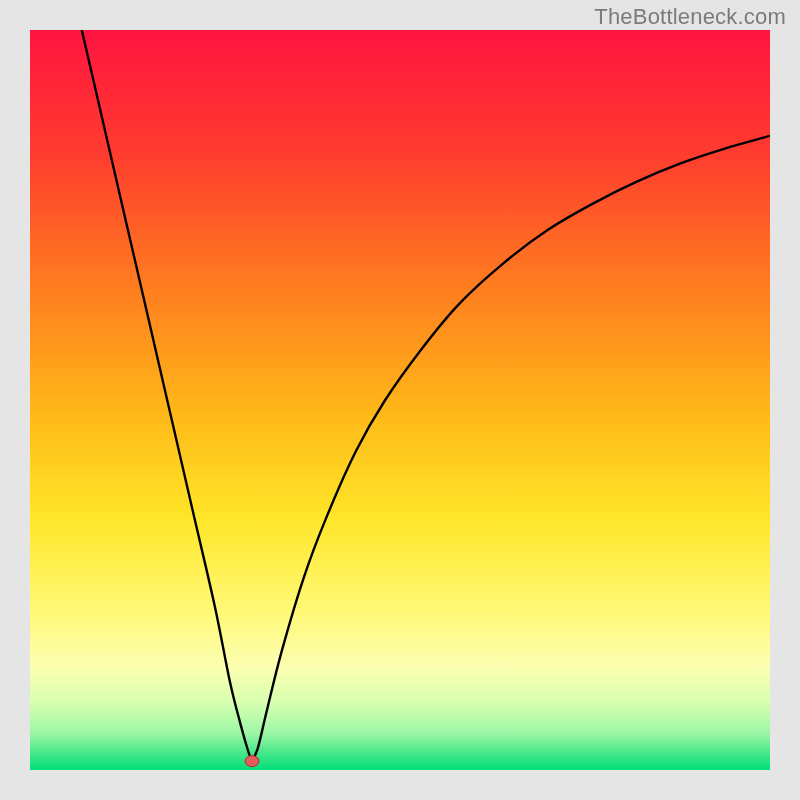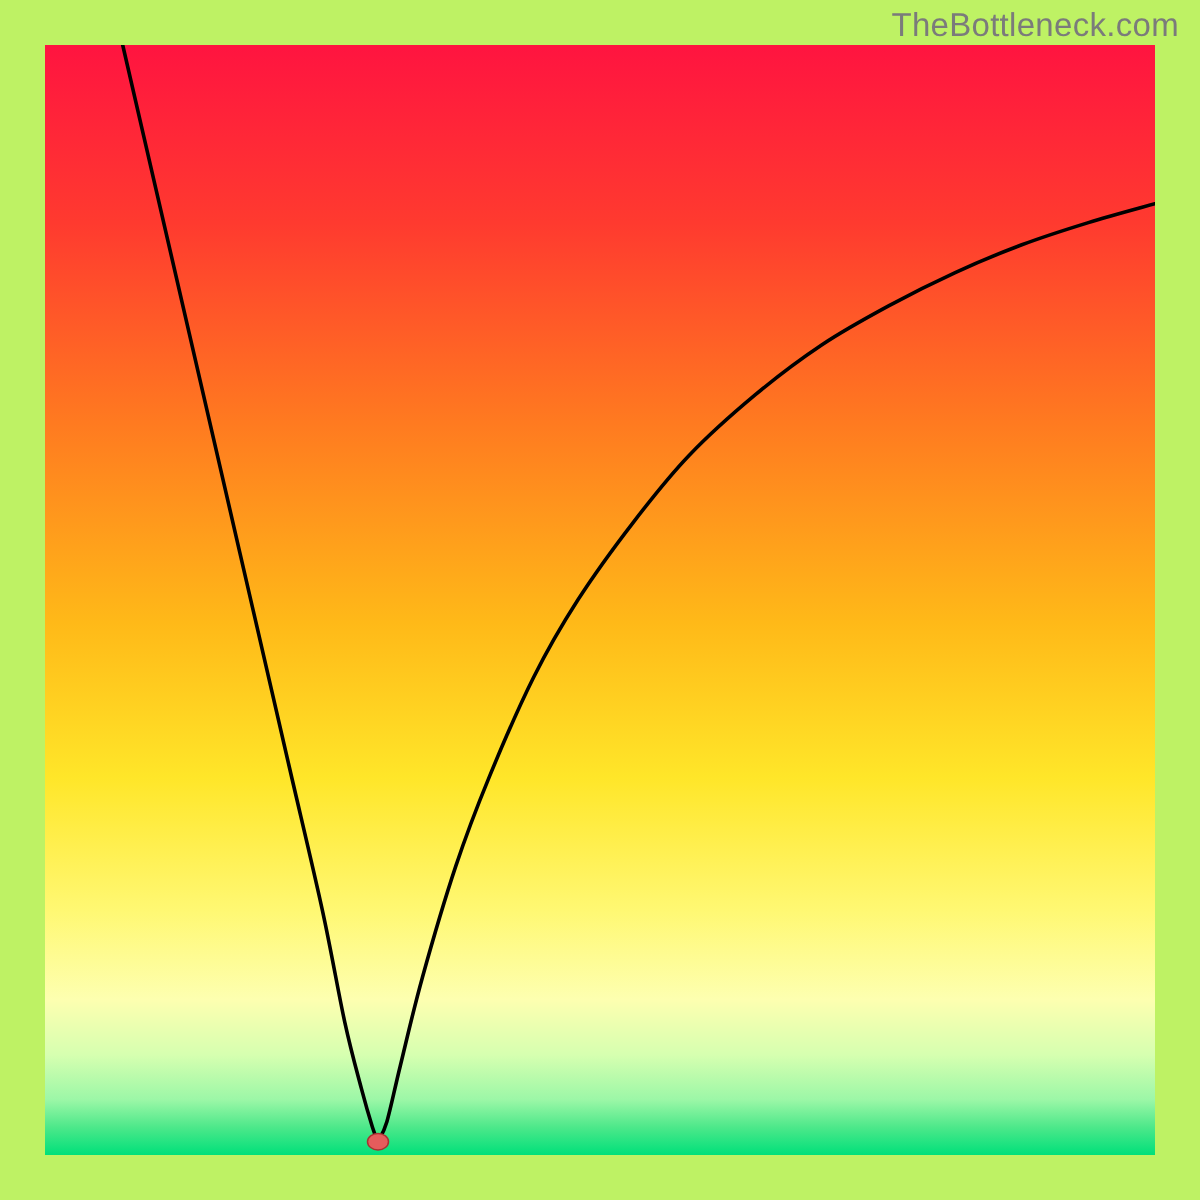--- a/index.html
+++ b/index.html
@@ -8,21 +8,21 @@
     width: 800px;
     height: 800px;
     background: #000;
     overflow: hidden;
     font-family: Arial, Helvetica, sans-serif;
   }
   .frame {
     position: relative;
     width: 800px;
     height: 800px;
-    background: #bef264;
+    background: #e5e5e5;
   }
   .watermark {
     position: absolute;
     top: 4px;
     right: 14px;
     color: #7b7b7b;
     font-size: 22px;
     font-weight: 500;
     letter-spacing: 0.2px;
     user-select: none;

